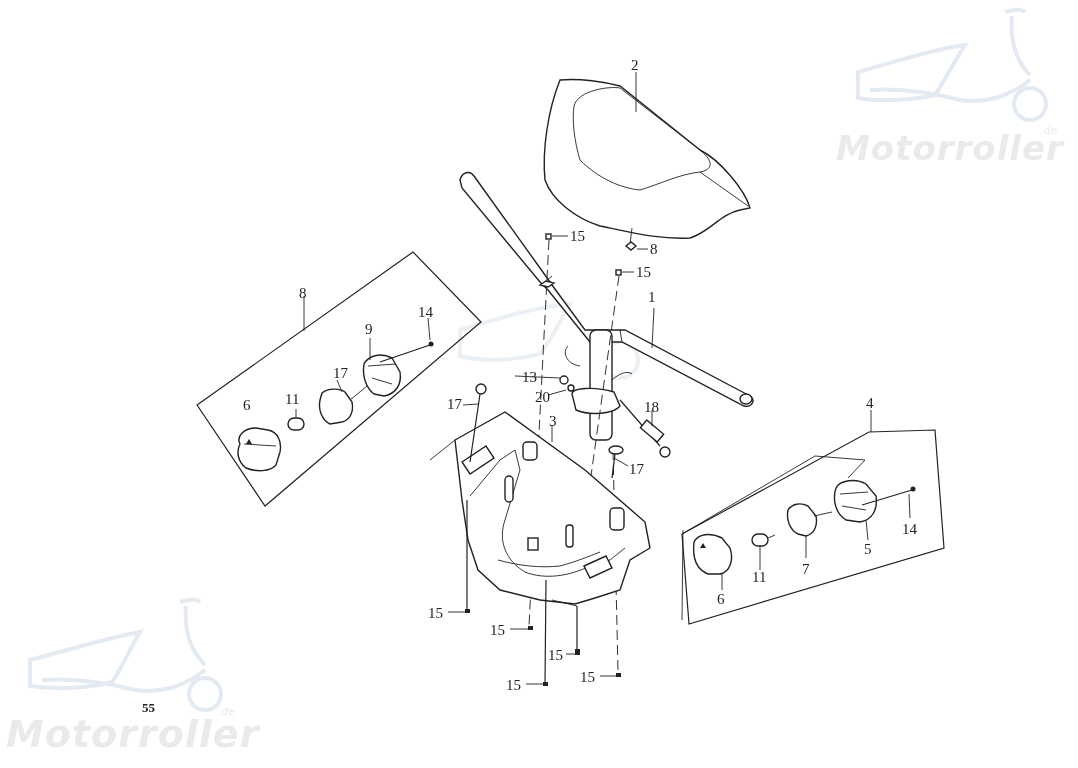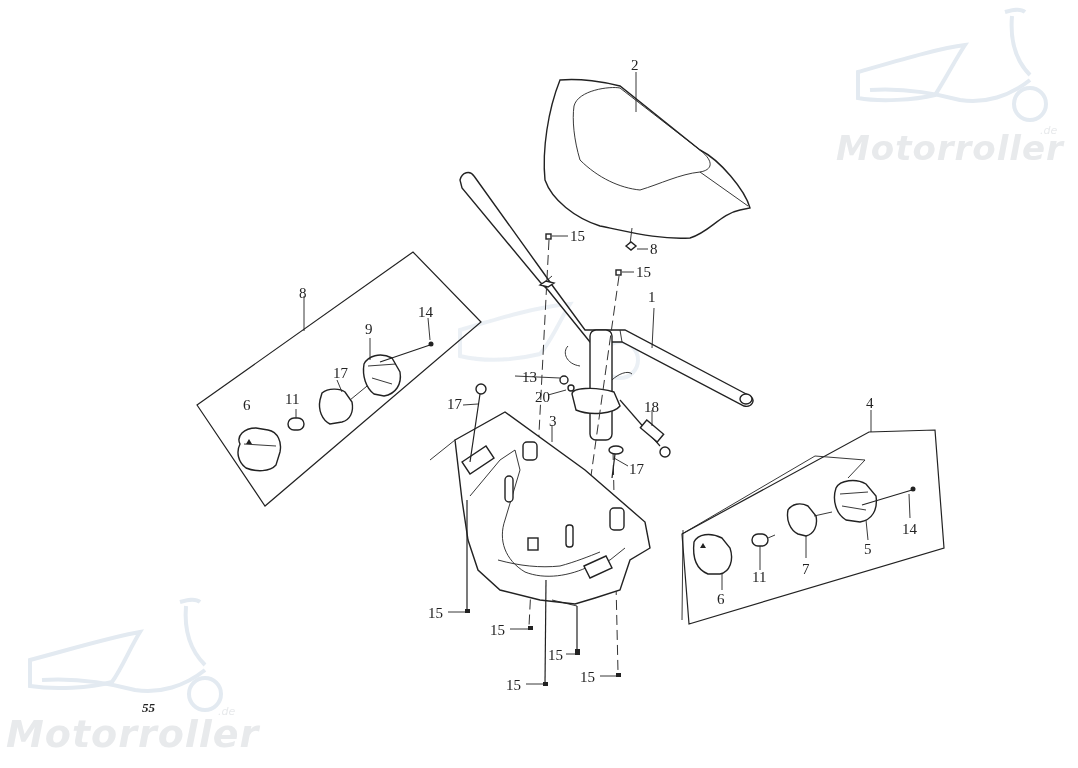--- a/index.html
+++ b/index.html
@@ -25,21 +25,21 @@
     .wm-bl { left: 6px; top: 712px; font-size: 38px; }
     .wm-bl-sub { left: 218px; top: 705px; }
     .callout {
       position: absolute;
       font-family: "Liberation Serif", serif;
       font-size: 15px; color: #222; line-height: 1;
     }
     .page-num {
       position: absolute; left: 142px; top: 700px;
       font-family: "Liberation Serif", serif; font-weight: bold;
-      font-size: 13px; color: #222; font-style: italic;
+      font-size: 13px; color: #222;
     }
     svg .ln { stroke: #222; stroke-width: 1.2; fill: none; }
     svg .part { stroke: #222; stroke-width: 1.4; fill: #fff; }
     svg .thin { stroke: #222; stroke-width: 0.9; fill: none; }
     svg .dash { stroke: #333; stroke-width: 1; fill: none; stroke-dasharray: 10 5; }
     svg .dot { fill: #222; }
     svg .wm { stroke: #e3eaf1; stroke-width: 4; fill: none; }
   </style>
 </head>
 <body>

